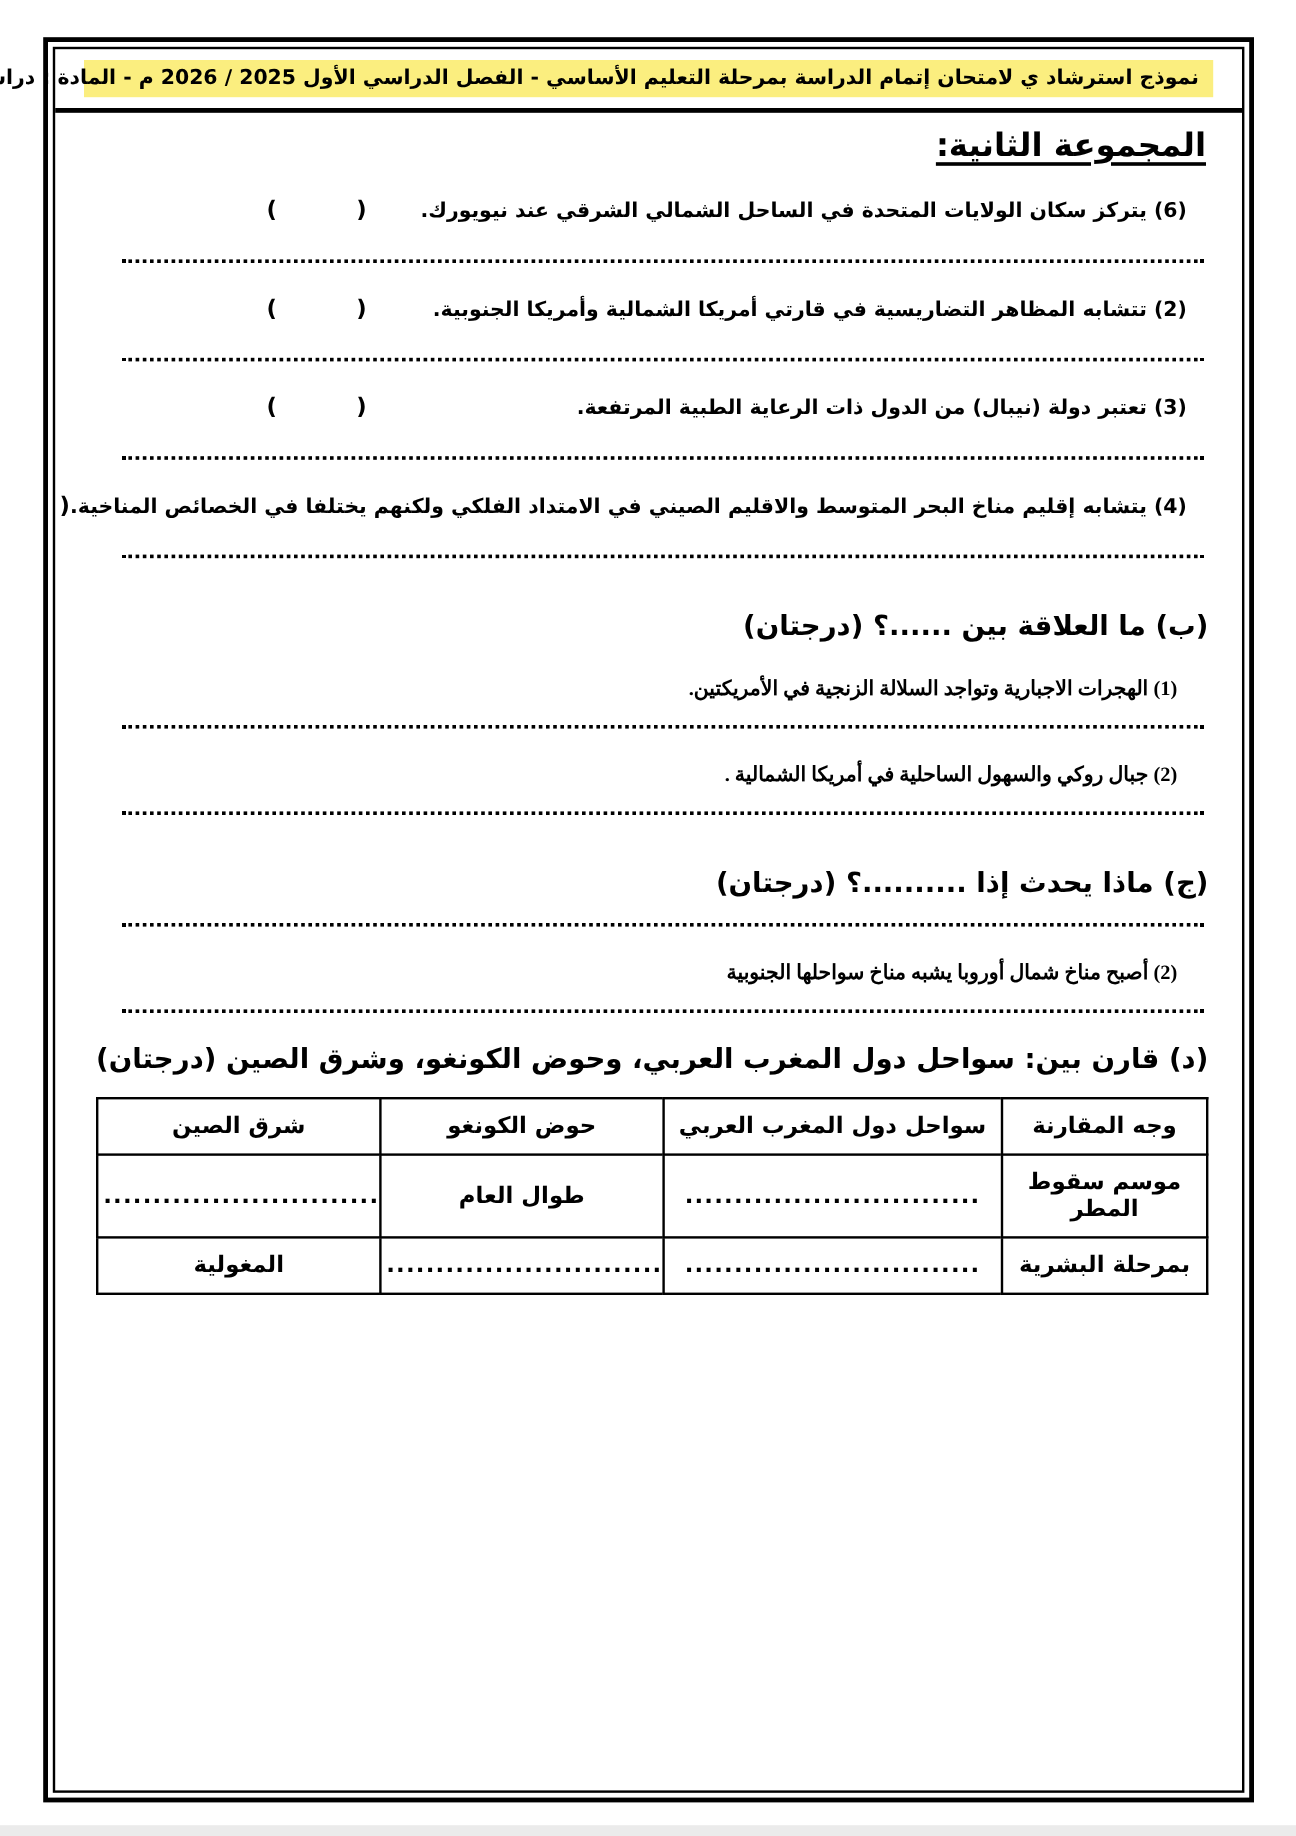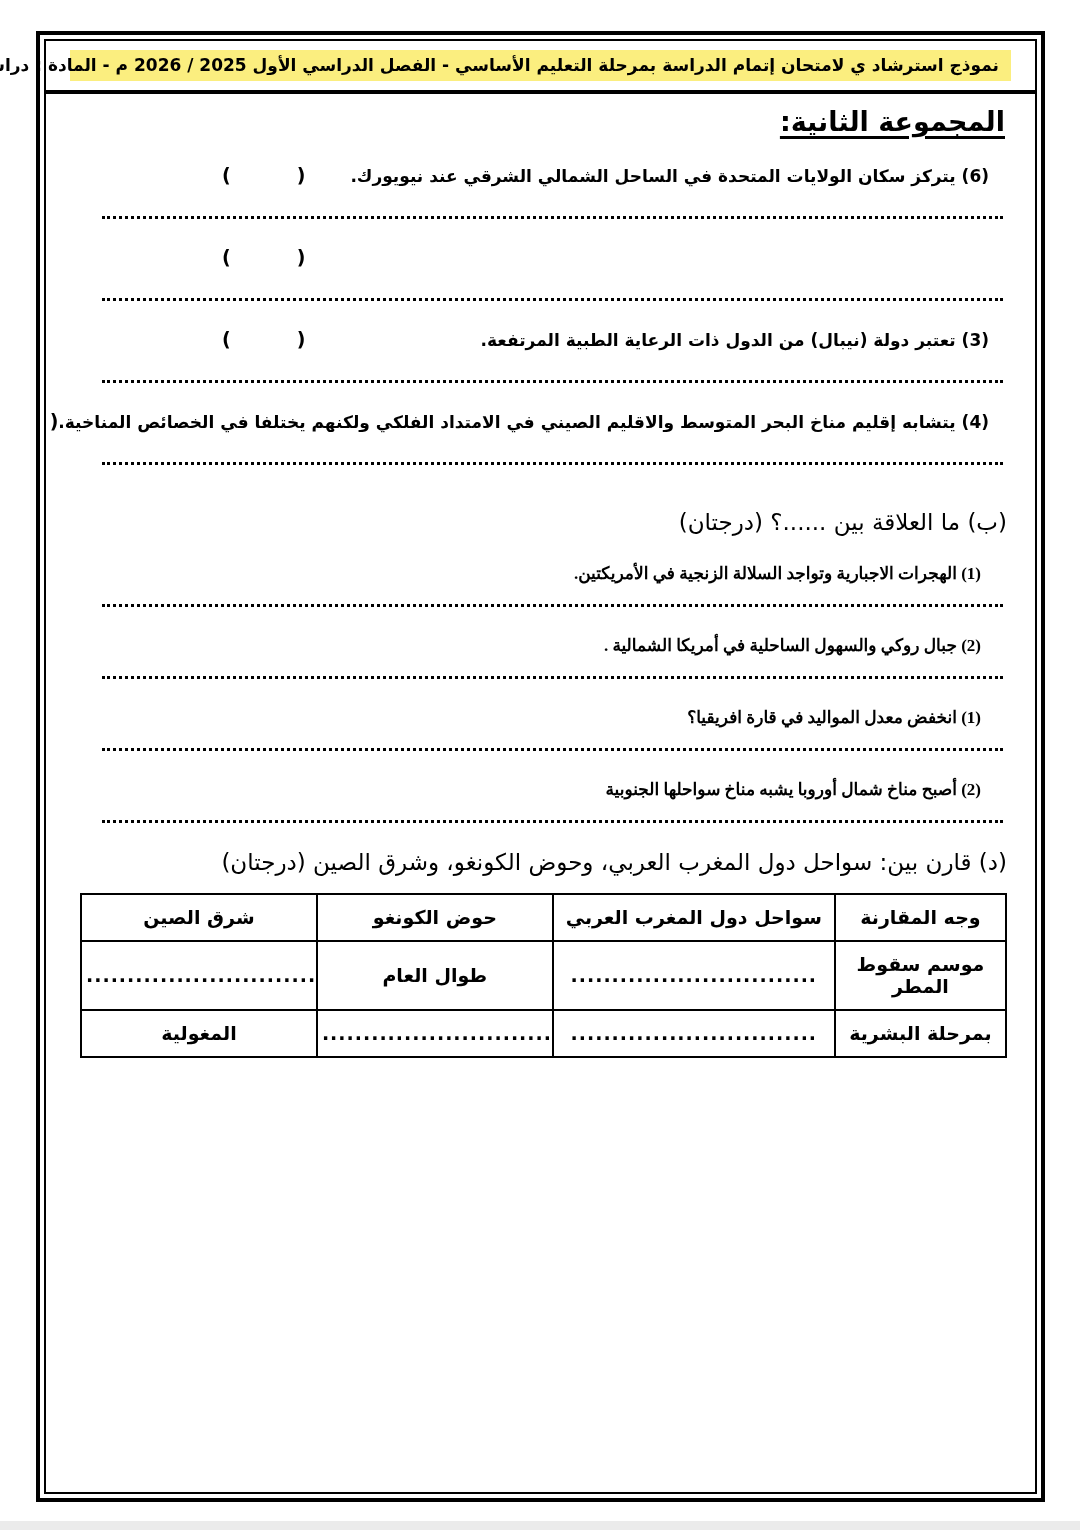--- a/index.html
+++ b/index.html
@@ -73,21 +73,21 @@
     font-size: 19px;
     flex-shrink: 0;
   }
   .dots-line {
     height: 0;
     border-bottom: 3.5px dotted #000;
     margin: 30px 6px 0 30px;
   }
   .section-title {
     font-size: 23px;
-    font-weight: 400;
+    font-weight: 700;
     margin: 44px 2px 0 0;
   }
   .sub-item {
     font-size: 17px;
     font-weight: 700;
     margin: 28px 28px 0 0;
     font-family: Liberation Serif, serif;
   }
   .dots-line.tight { margin-top: 20px; }
   .compare-table {
@@ -136,20 +136,21 @@
       <div class="group-title">المجموعة الثانية:</div>
 
 
       <div class="stmt-row">
         <span class="stmt-text">(6)  يتركز سكان الولايات المتحدة في الساحل الشمالي الشرقي عند نيويورك.</span>
         <span class="stmt-mark">(          )</span>
       </div>
       <div class="dots-line"></div>
 
       <div class="stmt-row">
+        <span class="stmt-text">(2)  تتشابه المظاهر التضاريسية في قارتي أمريكا الشمالية وأمريكا الجنوبية.</span>
         <span class="stmt-mark">(          )</span>
       </div>
       <div class="dots-line"></div>
 
       <div class="stmt-row">
         <span class="stmt-text">(3)  تعتبر دولة (نيبال) من الدول ذات الرعاية الطبية المرتفعة.</span>
         <span class="stmt-mark">(          )</span>
       </div>
       <div class="dots-line"></div>
 
@@ -159,22 +160,22 @@
       </div>
       <div class="dots-line"></div>
 
       <div class="section-title">(ب) ما العلاقة بين ......؟ (درجتان)</div>
 
       <div class="sub-item">(1)  الهجرات الاجبارية وتواجد السلالة الزنجية في الأمريكتين.</div>
       <div class="dots-line tight"></div>
       <div class="sub-item">(2)  جبال روكي والسهول الساحلية في أمريكا الشمالية .</div>
       <div class="dots-line tight"></div>
 
-
-      <div class="sub-item">(1)  انخفض معدل المواليد في قارة افريقيا؟</div>
+      <div class="section-title">(ج) ماذا يحدث إذا ..........؟ (درجتان)</div>
+
       <div class="dots-line tight"></div>
       <div class="sub-item">(2)  أصبح مناخ شمال أوروبا يشبه مناخ سواحلها الجنوبية</div>
       <div class="dots-line tight"></div>
 
       <div class="section-title" style="margin-top:26px;text-align:right;">(د) قارن بين: سواحل دول المغرب العربي، وحوض الكونغو، وشرق الصين (درجتان)</div>
 
       <table class="compare-table">
         <tbody>
             <tr>
           <th class="col-aspect">وجه المقارنة</th>

